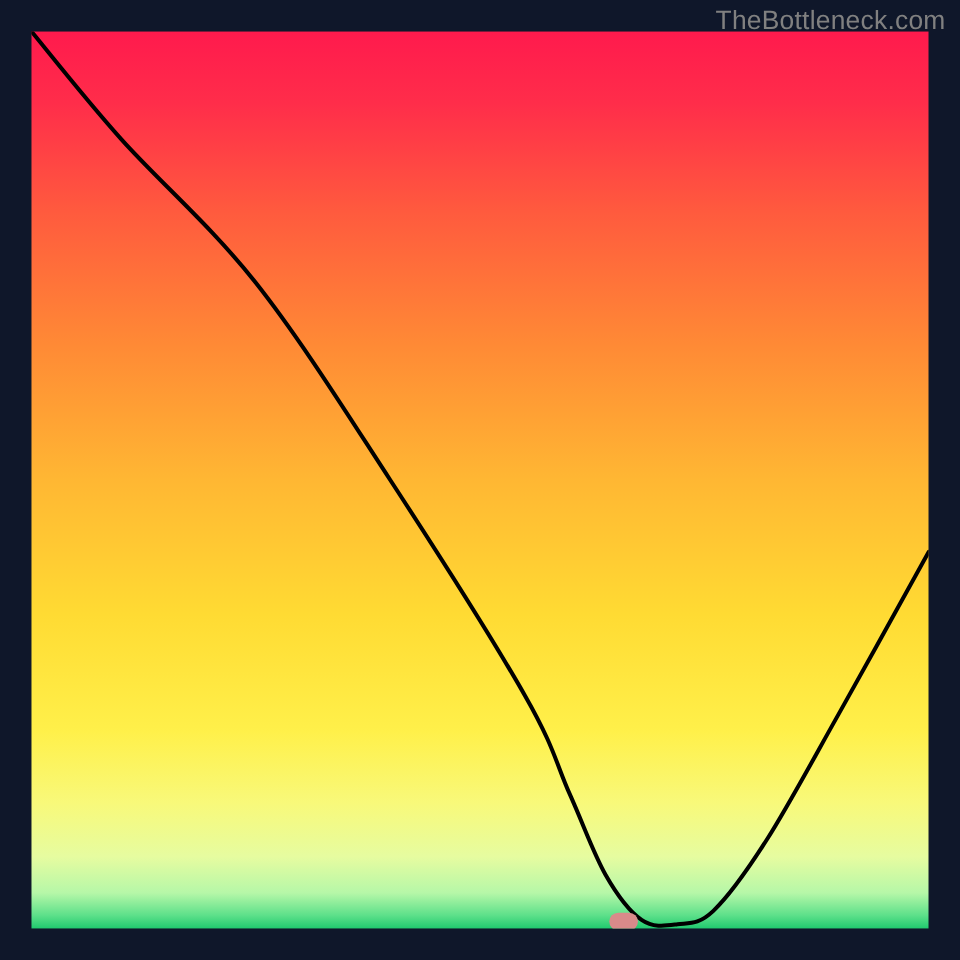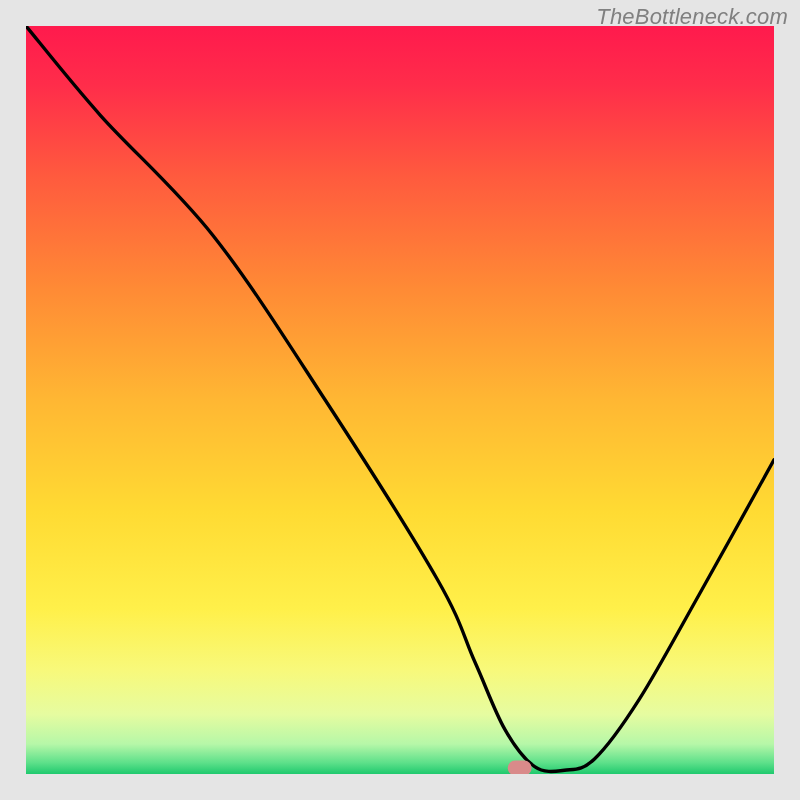--- a/index.html
+++ b/index.html
@@ -8,22 +8,21 @@
     width: 800px;
     height: 800px;
     background: #000;
     font-family: Arial, Helvetica, sans-serif;
     overflow: hidden;
   }
   .stage {
     position: relative;
     width: 800px;
     height: 800px;
-    background: #e5e5e5;
-    font-style: italic;
+    background: #0f172a;
   }
   .watermark {
     position: absolute;
     top: 4px;
     right: 12px;
     color: #808080;
     font-size: 22px;
     font-weight: 500;
     letter-spacing: 0.2px;
     z-index: 50;

